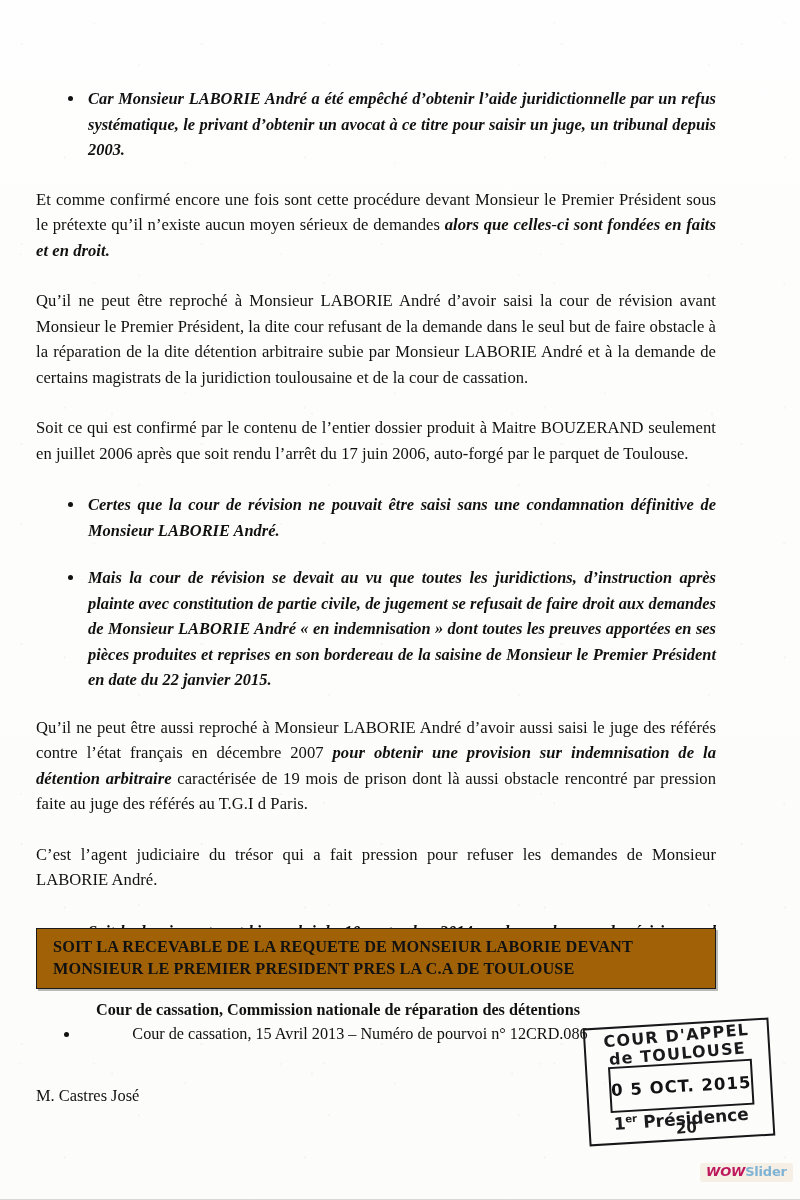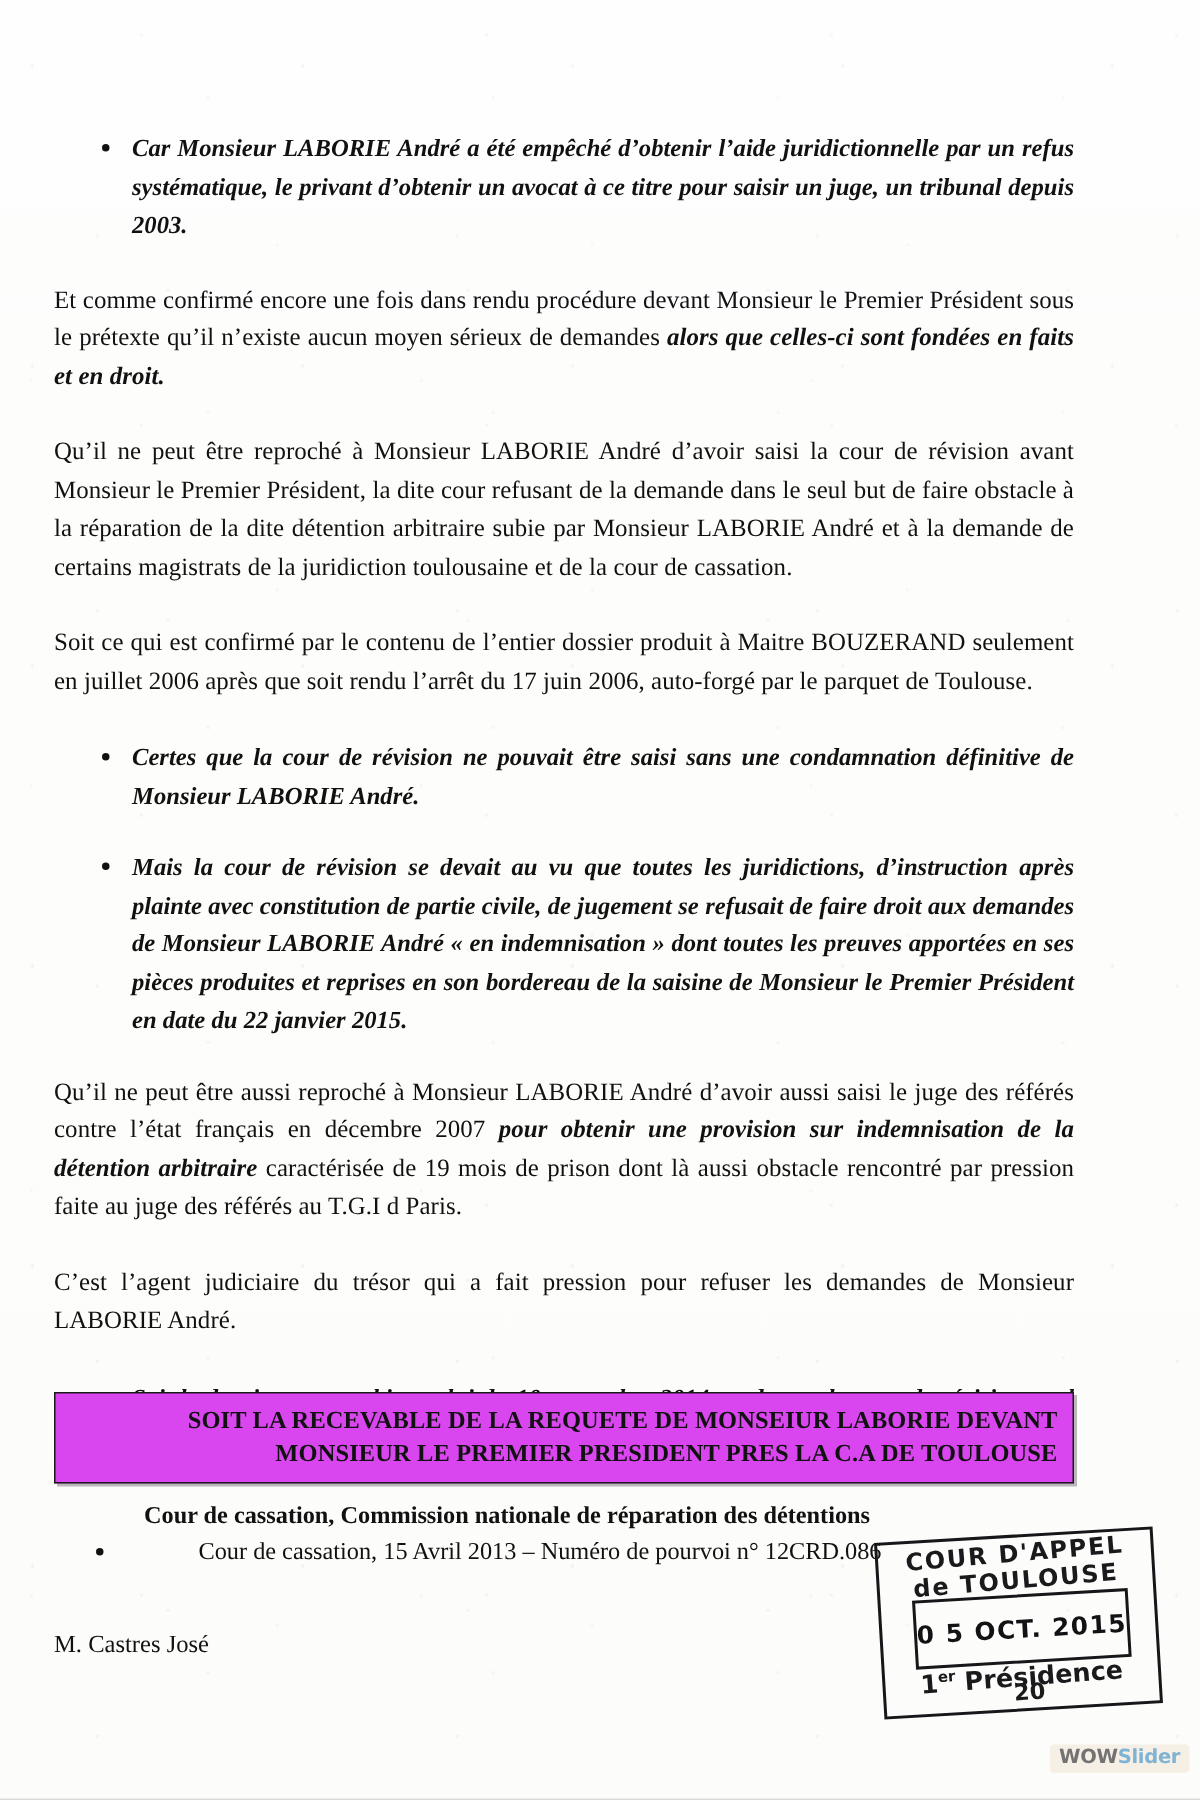--- a/index.html
+++ b/index.html
@@ -91,23 +91,23 @@
 
   
   #boxed-title {
     position: absolute;
     left: 36px;
     top: 928px;
     width: 680px;
     box-sizing: border-box;
     border: 1.6px solid #1b1b1b;
     box-shadow: 2px 2px 0 rgba(60,60,60,.35);
-    background: #d946ef;
+    background: #a16207;
     padding: 7px 10px 8px 16px;
-    text-align: right;
+    text-align: left;
   }
   #boxed-title .line {
     font-weight: bold;
     font-size: 16.3px;
     line-height: 22px;
     letter-spacing: 0.1px;
     white-space: nowrap;
   }
 
   
@@ -252,41 +252,41 @@
     background: #f6efe6;
     border-radius: 3px;
     padding: 2px 6px 3px 6px;
     font-family: "DejaVu Sans", sans-serif;
     font-size: 13px;
     font-weight: bold;
     letter-spacing: -0.2px;
     line-height: 14px;
     white-space: nowrap;
   }
-  #watermark .wow { color: #737373; }
+  #watermark .wow { color: #be185d; font-style: italic; }
   #watermark .slider { color: #7fb3d3; }
 </style>
 </head>
 <body>
 
 <div id="page">
 
   <div id="paper-noise"></div>
 
   <div id="content">
 
     <div style="height:86px"></div>
 
     <ul class="bullets">
       <li>Car Monsieur LABORIE André a été empêché d’obtenir l’aide juridictionnelle par un refus systématique, le privant d’obtenir un avocat à ce titre pour saisir un juge, un tribunal depuis 2003.</li>
     </ul>
 
     <div style="height:24px"></div>
 
-    <p class="body-par"><span>Et comme confirmé encore une fois dans rendu procédure devant Monsieur le Premier Président sous le prétexte qu’il n’existe aucun moyen sérieux de demandes </span><span class="it-b">alors que celles-ci sont fondées en faits et en droit.</span></p>
+    <p class="body-par"><span>Et comme confirmé encore une fois sont cette procédure devant Monsieur le Premier Président sous le prétexte qu’il n’existe aucun moyen sérieux de demandes </span><span class="it-b">alors que celles-ci sont fondées en faits et en droit.</span></p>
 
     <div style="height:25px"></div>
 
     <p class="body-par">Qu’il ne peut être reproché à Monsieur LABORIE André d’avoir saisi la cour de révision avant Monsieur le Premier Président, la dite cour refusant de la demande dans le seul but de faire obstacle à la réparation de la dite détention arbitraire subie par Monsieur LABORIE André et à la demande de certains magistrats de la juridiction toulousaine et de la cour de cassation.</p>
 
     <div style="height:25px"></div>
 
     <p class="body-par">Soit ce qui est confirmé par le contenu de l’entier dossier produit à Maitre BOUZERAND seulement en juillet 2006 après que soit rendu l’arrêt du 17 juin 2006, auto-forgé par le parquet de Toulouse.</p>
 
     <div style="height:26px"></div>

